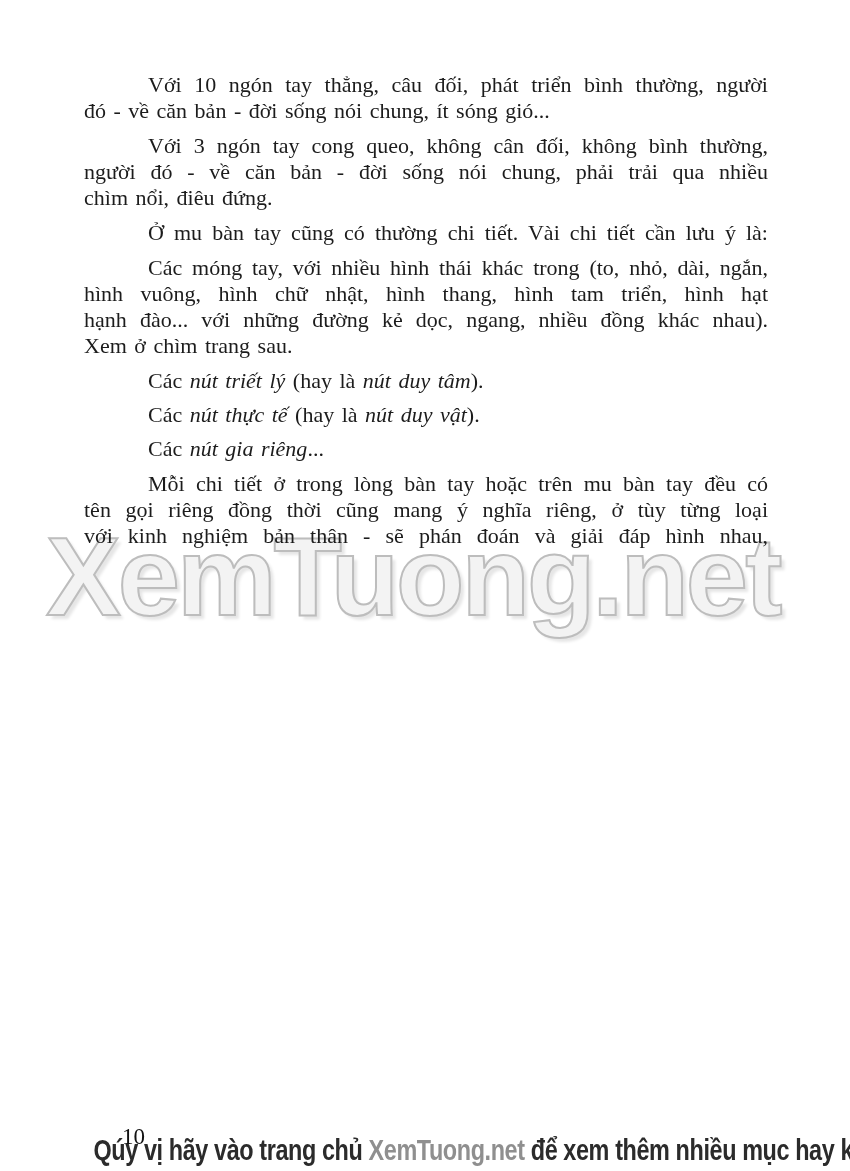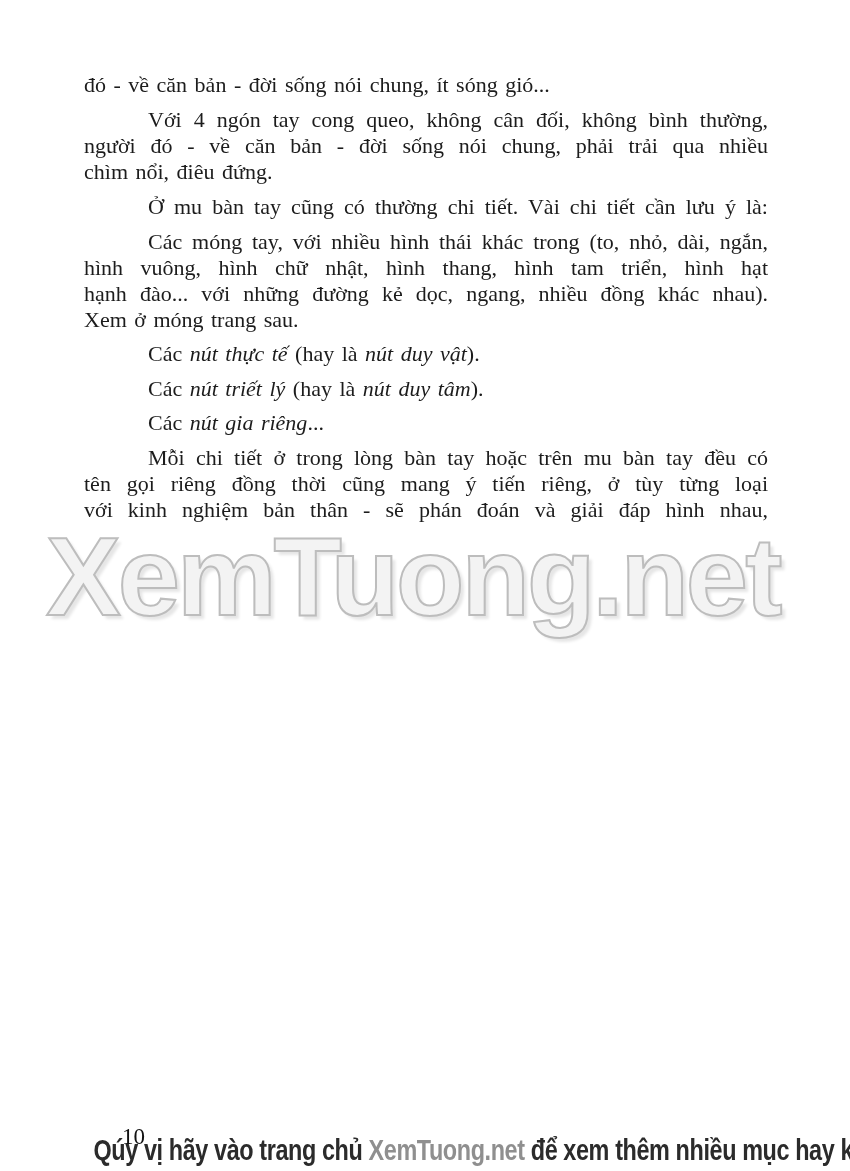--- a/index.html
+++ b/index.html
@@ -52,55 +52,56 @@
 </head>
 <body>
 
 <div class="page">
 
   <div class="watermark">XemTuong.net</div>
 
   <div class="content">
 
     <div class="para">
+      <div class="line jl indent">Với 10 ngón tay thẳng, câu đối, phát triển bình thường, người</div>
       <div class="line">đó - về căn bản - đời sống nói chung, ít sóng gió...</div>
     </div>
 
     <div class="para">
-      <div class="line jl indent">Với 4 ngón tay cong queo, không cân đối, không bình thường,</div>
+      <div class="line jl indent">Với 3 ngón tay cong queo, không cân đối, không bình thường,</div>
       <div class="line jl">người đó - về căn bản - đời sống nói chung, phải trải qua nhiều</div>
       <div class="line">chìm nổi, điêu đứng.</div>
     </div>
 
     <div class="para">
       <div class="line jl indent">Ở mu bàn tay cũng có thường chi tiết. Vài chi tiết cần lưu ý là:</div>
     </div>
 
     <div class="para">
       <div class="line jl indent">Các móng tay, với nhiều hình thái khác trong (to, nhỏ, dài, ngắn,</div>
       <div class="line jl">hình vuông, hình chữ nhật, hình thang, hình tam triển, hình hạt</div>
       <div class="line jl">hạnh đào... với những đường kẻ dọc, ngang, nhiều đồng khác nhau).</div>
-      <div class="line">Xem ở móng trang sau.</div>
+      <div class="line">Xem ở chìm trang sau.</div>
+    </div>
+
+    <div class="para">
+      <div class="line indent"><span>Các </span><span class="it">nút triết lý</span><span> (hay là </span><span class="it">nút duy tâm</span><span>).</span></div>
     </div>
 
     <div class="para nutline">
       <div class="line indent"><span>Các </span><span class="it">nút thực tế</span><span> (hay là </span><span class="it">nút duy vật</span><span>).</span></div>
-    </div>
-
-    <div class="para">
-      <div class="line indent"><span>Các </span><span class="it">nút triết lý</span><span> (hay là </span><span class="it">nút duy tâm</span><span>).</span></div>
     </div>
 
     <div class="para nutline">
       <div class="line indent"><span>Các </span><span class="it">nút gia riêng</span><span>...</span><span class="it"></span><span></span></div>
     </div>
 
     <div class="para">
       <div class="line jl indent">Mỗi chi tiết ở trong lòng bàn tay hoặc trên mu bàn tay đều có</div>
-      <div class="line jl">tên gọi riêng đồng thời cũng mang ý tiến riêng, ở tùy từng loại</div>
+      <div class="line jl">tên gọi riêng đồng thời cũng mang ý nghĩa riêng, ở tùy từng loại</div>
       <div class="line jl">với kinh nghiệm bản thân - sẽ phán đoán và giải đáp hình nhau,</div>
     </div>
 
   </div>
 
   <div class="pagenum">10</div>
 
   <div class="footer">
     <span>Qúy vị hãy vào trang chủ </span><span class="brand">XemTuong.net</span><span> để xem thêm nhiều mục hay khác</span>
   </div>

